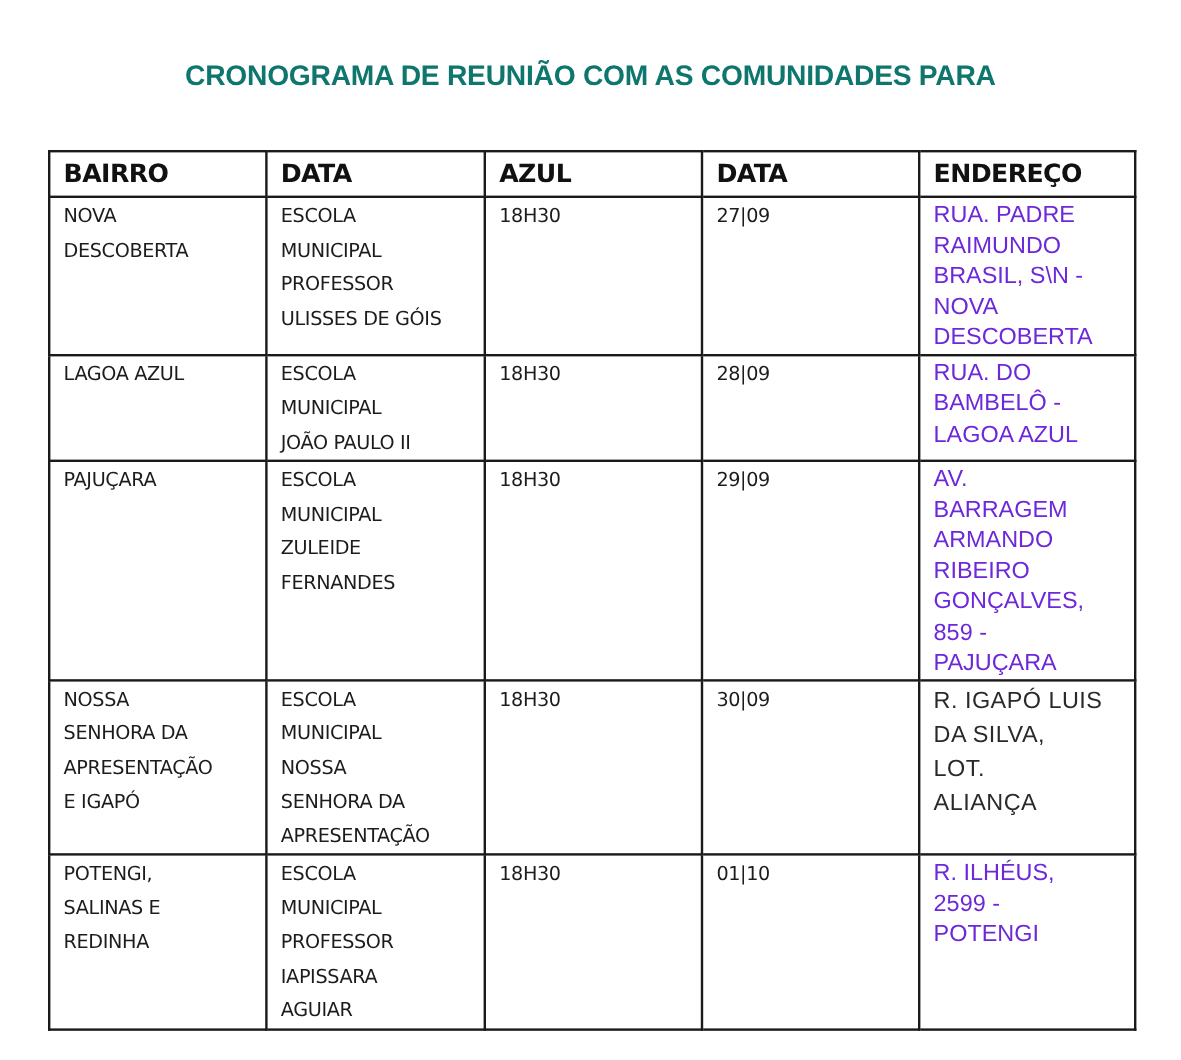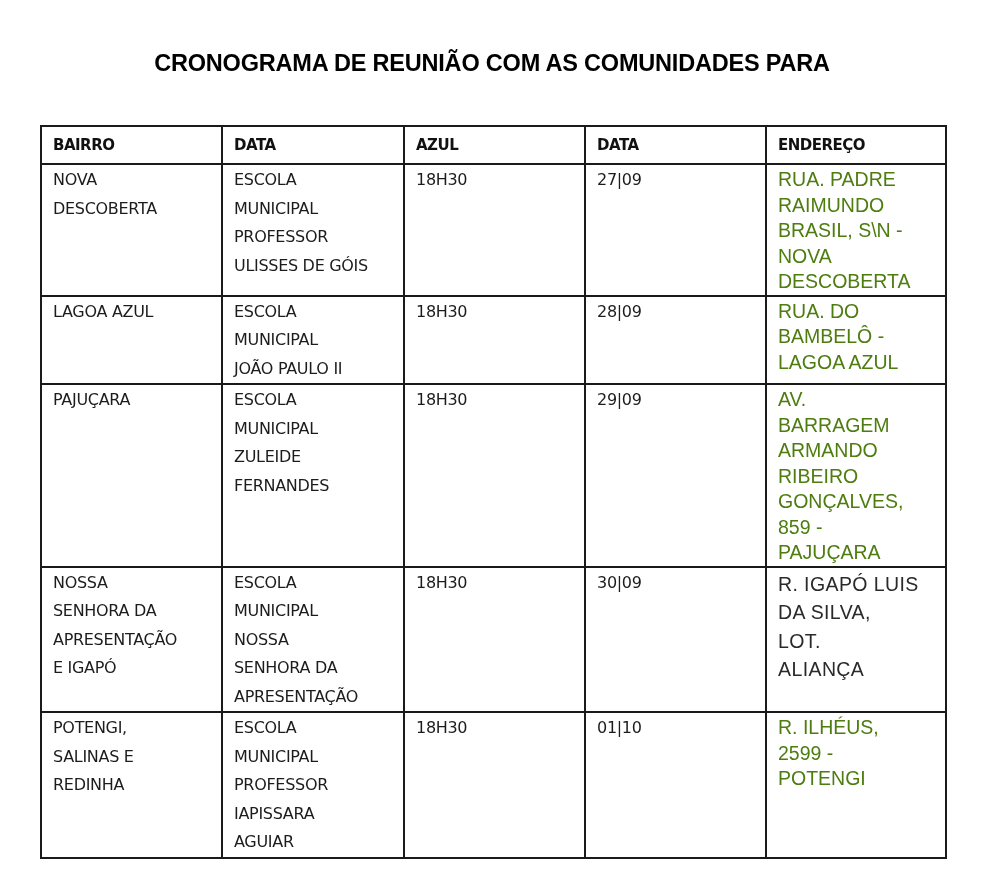--- a/index.html
+++ b/index.html
@@ -2,48 +2,48 @@
 <html><head>
   <meta charset="utf-8">
   <style>
     html, body { margin: 0; padding: 0; background: #ffffff; }
     body { width: 984px; height: 883px; position: relative; overflow: hidden; color: #111; }
     .title {
       position: absolute; left: 0; top: 49px; width: 984px;
       text-align: center;
       font-family: "Liberation Sans", sans-serif;
       font-weight: bold; font-size: 23.5px; line-height: 29px;
-      color: #000000; letter-spacing: -0.2px;
+      color: #0f766e; letter-spacing: -0.2px;
     }
     table.sched {
       position: absolute; left: 40px; top: 125px;
       width: 905px; border-collapse: collapse; table-layout: fixed;
     }
     table.sched col.c1 { width: 181px; }
     table.sched col.c2 { width: 182px; }
     table.sched col.c3 { width: 181px; }
     table.sched col.c4 { width: 181px; }
     table.sched col.c5 { width: 180px; }
     table.sched th, table.sched td {
       border: 2px solid #1a1a1a; vertical-align: top; text-align: left;
       padding: 0 0 0 11px;
     }
     table.sched th {
       font-family: "DejaVu Sans", sans-serif; font-weight: bold;
-      font-size: 15px; line-height: 36px; height: 36px; color: #111;
+      font-size: 21px; line-height: 36px; height: 36px; color: #111;
       letter-spacing: -0.5px;
     }
     td .cell {
       font-family: "DejaVu Sans", sans-serif;
       font-size: 16px; line-height: 28.5px; color: #1c1c1c;
       padding-top: 1px; letter-spacing: -0.3px; white-space: pre-line;
     }
     td .addr {
       font-family: "Liberation Sans", sans-serif;
-      font-size: 19.5px; line-height: 25.5px; color: #4d7c0f;
+      font-size: 19.5px; line-height: 25.5px; color: #6d28d9;
       padding-top: 2px; white-space: pre-line; letter-spacing: 0;
     }
     td .addr.light { color: #2a2a2a; letter-spacing: 0.4px; line-height: 28.5px; }
     tr.r1 td { height: 127px; }
     tr.r2 td { height: 84px; margin-top: 44px; }
     tr.r3 td { height: 180px; }
     tr.r4 td { height: 143px; }
     tr.r5 td { height: 141px; }
   </style>
 </head>

